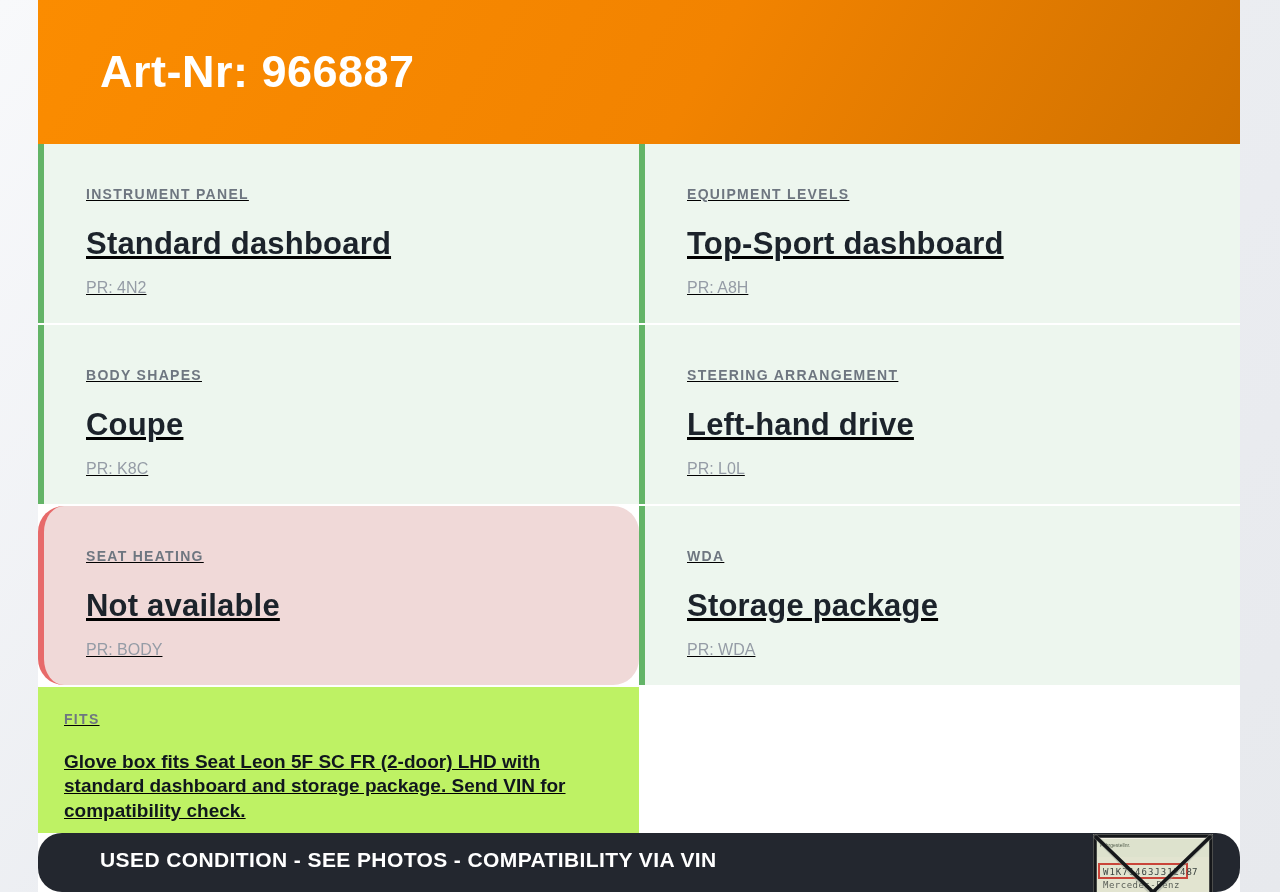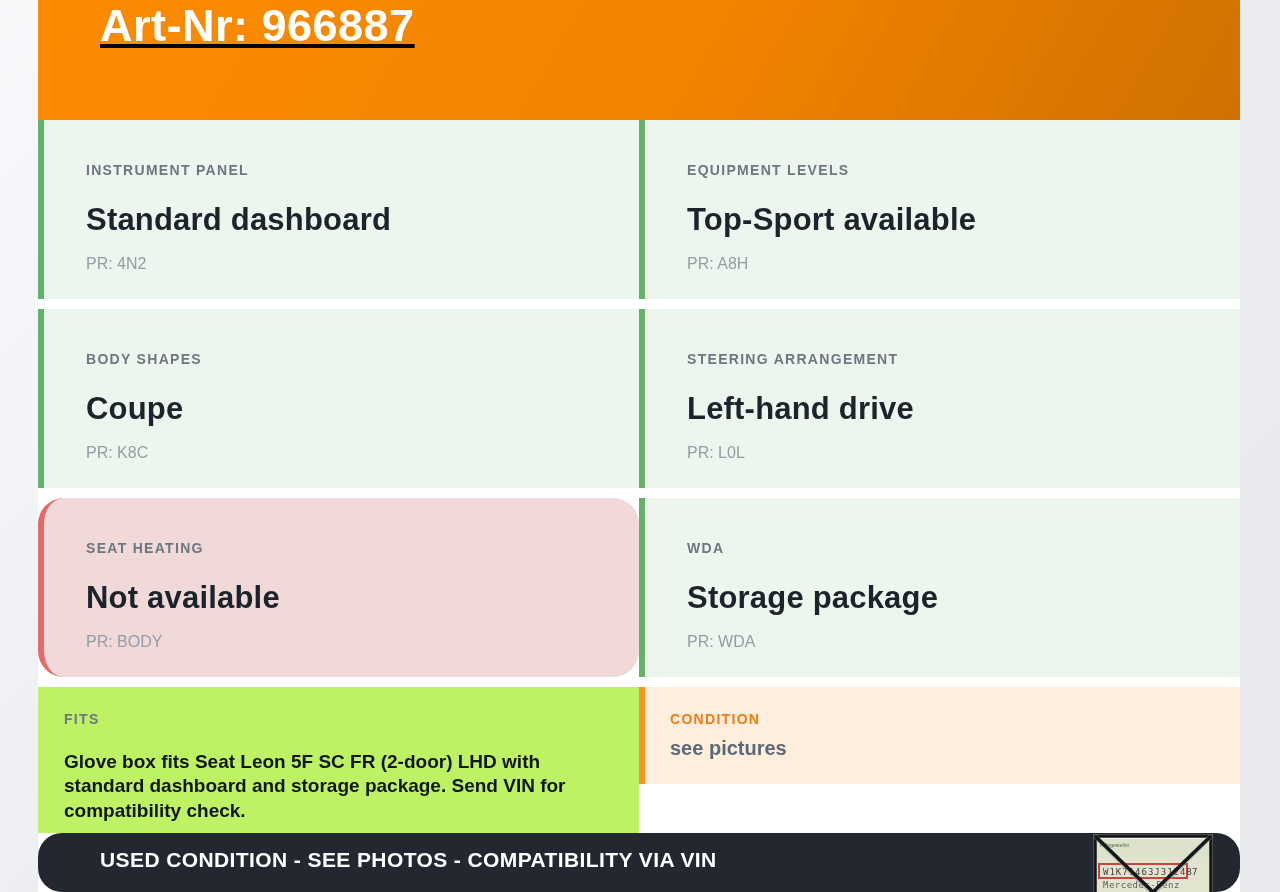--- a/index.html
+++ b/index.html
@@ -11,42 +11,42 @@
   .page {
     position: absolute;
     left: 38px; top: 0;
     width: 1202px; height: 892px;
     background: #ffffff;
     display: flex;
     flex-direction: column;
   }
   
   .header {
-    height: 120px;
+    height: 144px;
     background: linear-gradient(120deg, #fb8c00 0%, #f28300 55%, #cf7100 100%);
     display: flex;
-    align-items: flex-start;
+    align-items: center;
     padding-left: 62px;
     flex: 0 0 auto;
-    text-decoration: underline;
   }
   .header h1 {
     color: #ffffff;
     font-size: 45px;
     font-weight: 800;
     letter-spacing: 0.5px;
   }
   
   .grid {
     display: grid;
     grid-template-columns: 601px 601px;
     grid-template-rows: 179px 179px 179px 146px;
-    row-gap: 10px;
+    row-gap: 2px;
     background: #ffffff;
     flex: 0 0 auto;
+    text-decoration: underline;
   }
   .card {
     padding: 42px 28px 0 42px;
     border-left: 6px solid transparent;
   }
   .card.green { background: #edf6ee; border-left-color: #63b467; }
   .card.red   { background: #f0d9d8; border-left-color: #e76a6a; border-radius: 26px; }
   .card.white { background: #bef264; border-left: none; padding: 24px 28px 0 26px; }
   .card.cream {
     background: #fdeedd; border-left-color: #f79420;
@@ -129,21 +129,21 @@
   <div class="grid">
 
     <div class="card green">
       <div class="card-label">INSTRUMENT PANEL</div>
       <div class="card-title">Standard dashboard</div>
       <div class="card-pr">PR: 4N2</div>
     </div>
 
     <div class="card green">
       <div class="card-label">EQUIPMENT LEVELS</div>
-      <div class="card-title">Top-Sport available</div>
+      <div class="card-title">Top-Sport dashboard</div>
       <div class="card-pr">PR: A8H</div>
     </div>
 
     <div class="card green">
       <div class="card-label">BODY SHAPES</div>
       <div class="card-title">Coupe</div>
       <div class="card-pr">PR: K8C</div>
     </div>
 
     <div class="card green">
@@ -162,26 +162,20 @@
       <div class="card-label">WDA</div>
       <div class="card-title">Storage package</div>
       <div class="card-pr">PR: WDA</div>
     </div>
 
     <div class="card white">
       <div class="card-label">FITS</div>
       <div class="fits-text">Glove box fits Seat Leon 5F SC FR (2-door) LHD with standard dashboard and storage package. Send VIN for compatibility check.</div>
     </div>
 
-    <div class="cell">
-      <div class="card cream">
-        <div class="card-label">CONDITION</div>
-        <div class="condition-value">see pictures</div>
-      </div>
-    </div>
 
   </div>
 
   <div class="footer">
     <div class="footer-text">USED CONDITION - SEE PHOTOS - COMPATIBILITY VIA VIN</div>
 
     <div class="stamp">
       <svg width="120" height="85" viewBox="0 0 120 85">
 
         <rect x="0" y="0" width="120" height="85" fill="#f4f1e6"></rect>

